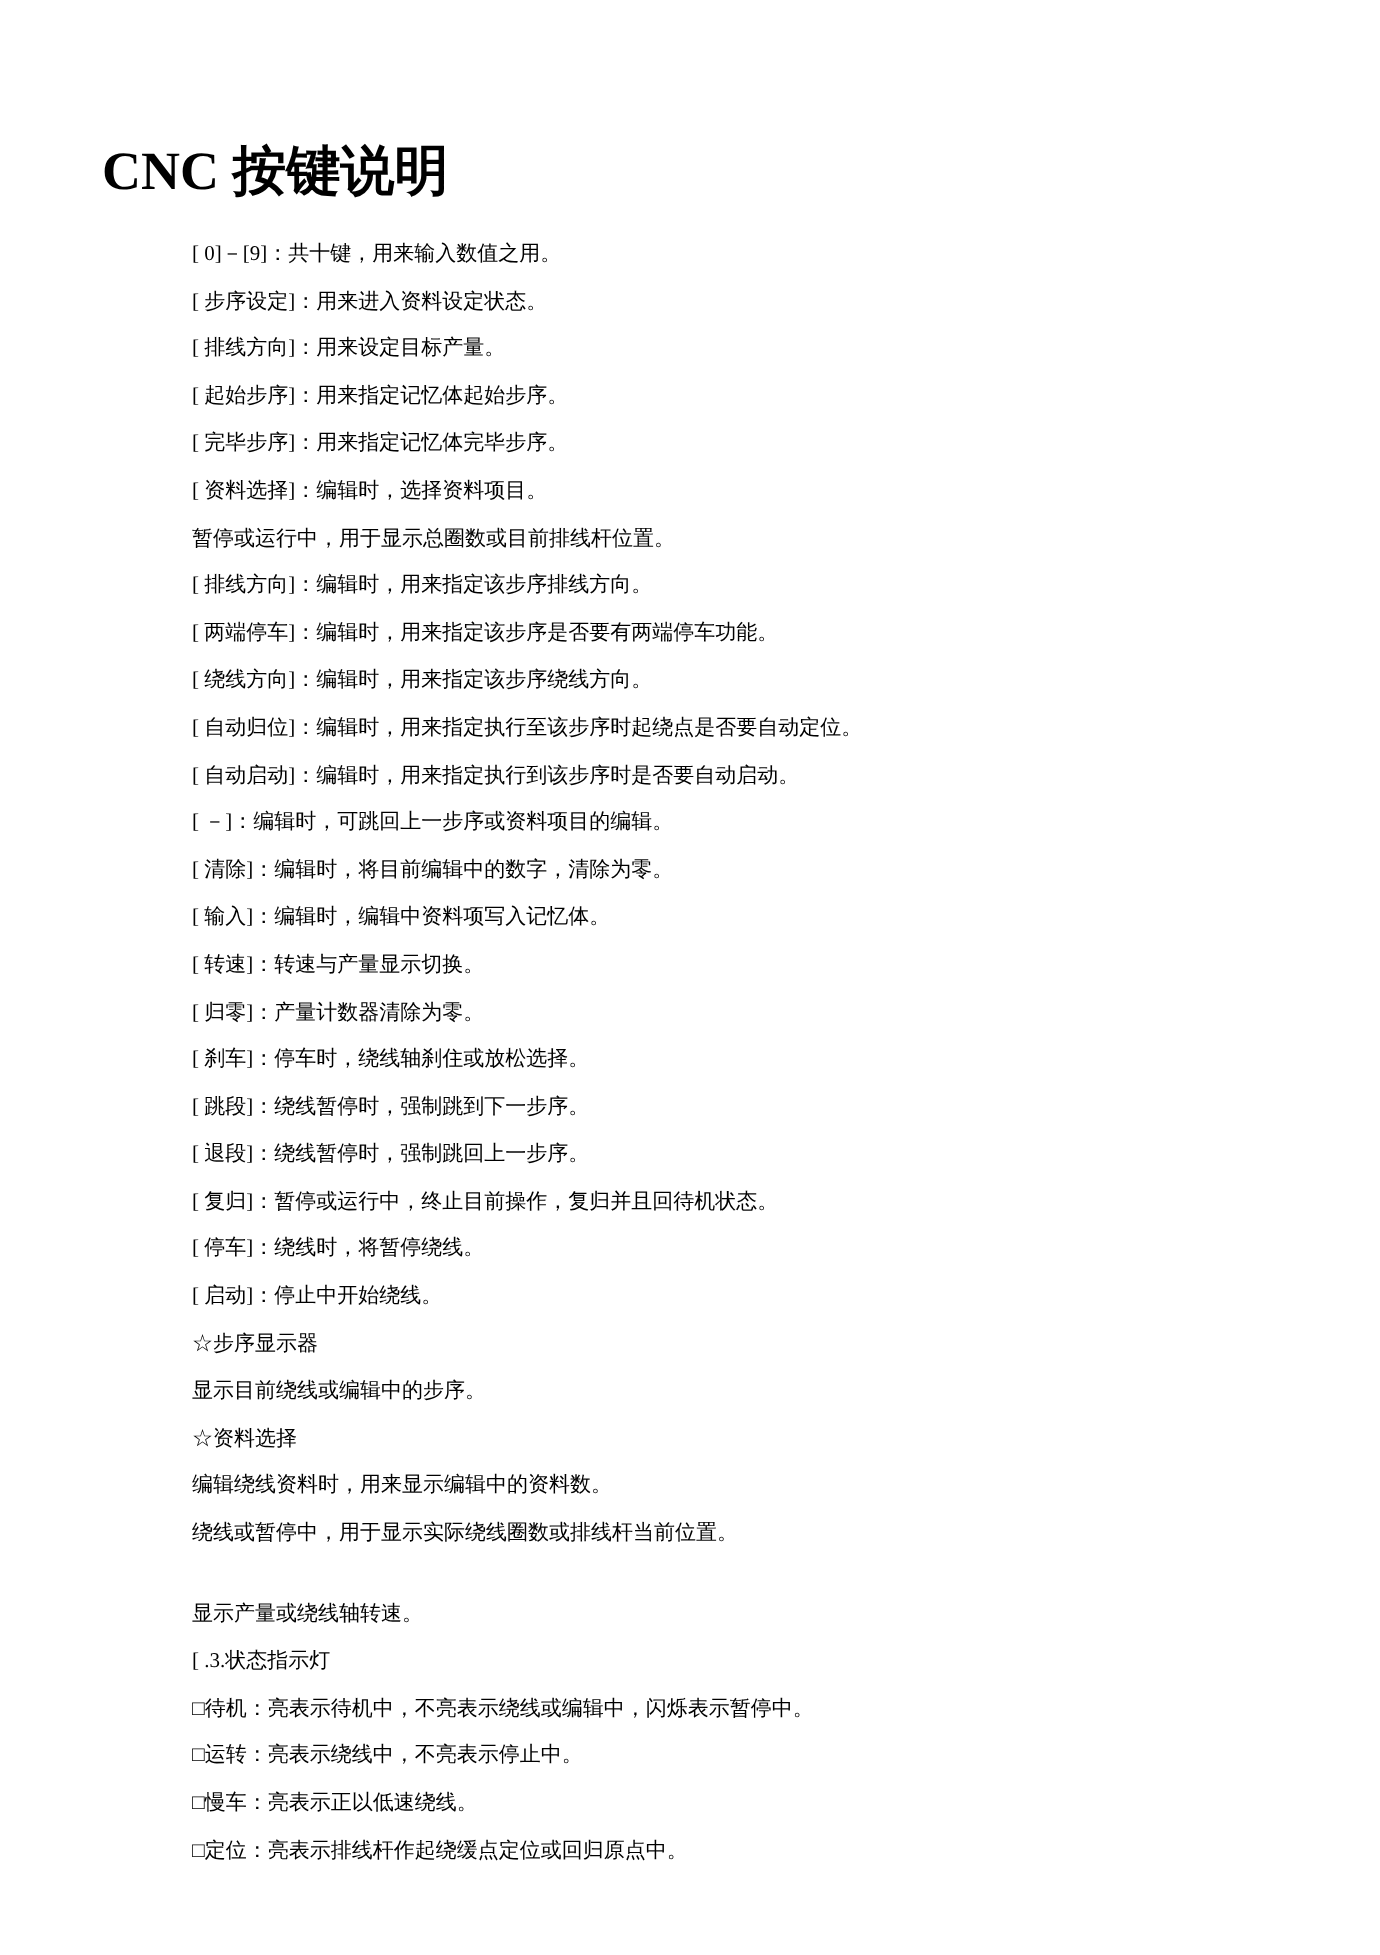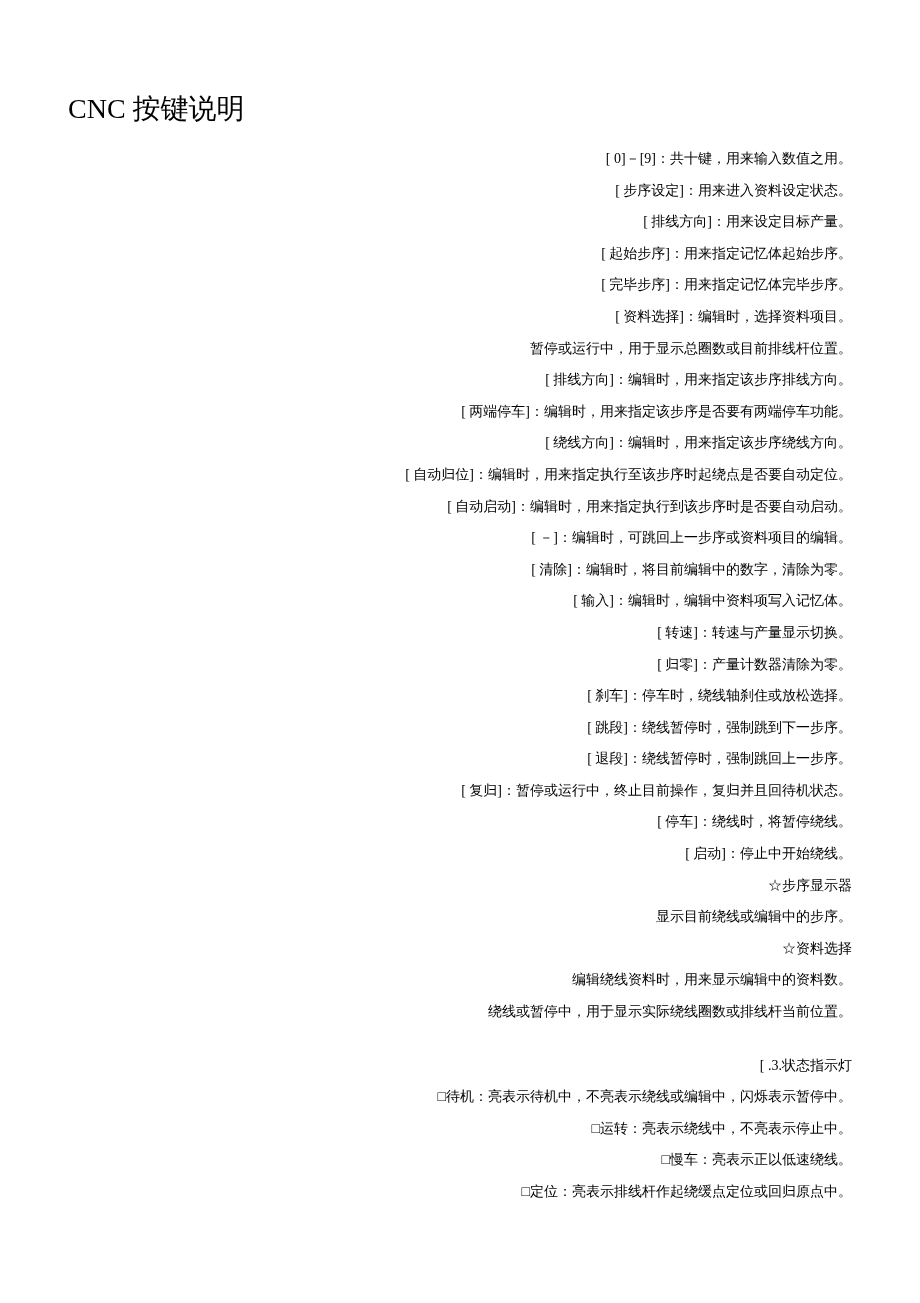--- a/index.html
+++ b/index.html
@@ -7,28 +7,27 @@
     padding: 0;
     background: #ffffff;
     font-family: "SimSun", "宋体", serif;
     color: #000000;
     width: 920px;
   }
   .page {
     padding: 90px 68px 40px 68px;
   }
   .title {
-    font-size: 28px;
-    font-weight: normal;
+    font-size: 36px;
+    font-weight: bold;
     margin-bottom: 18px;
     font-family: "SimSun", "宋体", serif;
   }
   .content {
     padding-left: 60px;
-    text-align: right;
   }
   .line {
     font-size: 14px;
     line-height: 1.9;
     margin-bottom: 5px;
     font-family: "SimSun", "宋体", serif;
   }
   .gap {
     height: 22px;
   }
@@ -61,20 +60,21 @@
     <div class="line">[ 退段]：绕线暂停时，强制跳回上一步序。</div>
     <div class="line">[ 复归]：暂停或运行中，终止目前操作，复归并且回待机状态。</div>
     <div class="line">[ 停车]：绕线时，将暂停绕线。</div>
     <div class="line">[ 启动]：停止中开始绕线。</div>
     <div class="line">☆步序显示器</div>
     <div class="line">显示目前绕线或编辑中的步序。</div>
     <div class="line">☆资料选择</div>
     <div class="line">编辑绕线资料时，用来显示编辑中的资料数。</div>
     <div class="line">绕线或暂停中，用于显示实际绕线圈数或排线杆当前位置。</div>
     <div class="gap"></div>
+    <div class="line">显示产量或绕线轴转速。</div>
     <div class="line">[ .3.状态指示灯</div>
     <div class="line">□待机：亮表示待机中，不亮表示绕线或编辑中，闪烁表示暂停中。</div>
     <div class="line">□运转：亮表示绕线中，不亮表示停止中。</div>
     <div class="line">□慢车：亮表示正以低速绕线。</div>
     <div class="line">□定位：亮表示排线杆作起绕缓点定位或回归原点中。</div>
 
   </div>
 </div>
 
 </body></html>

